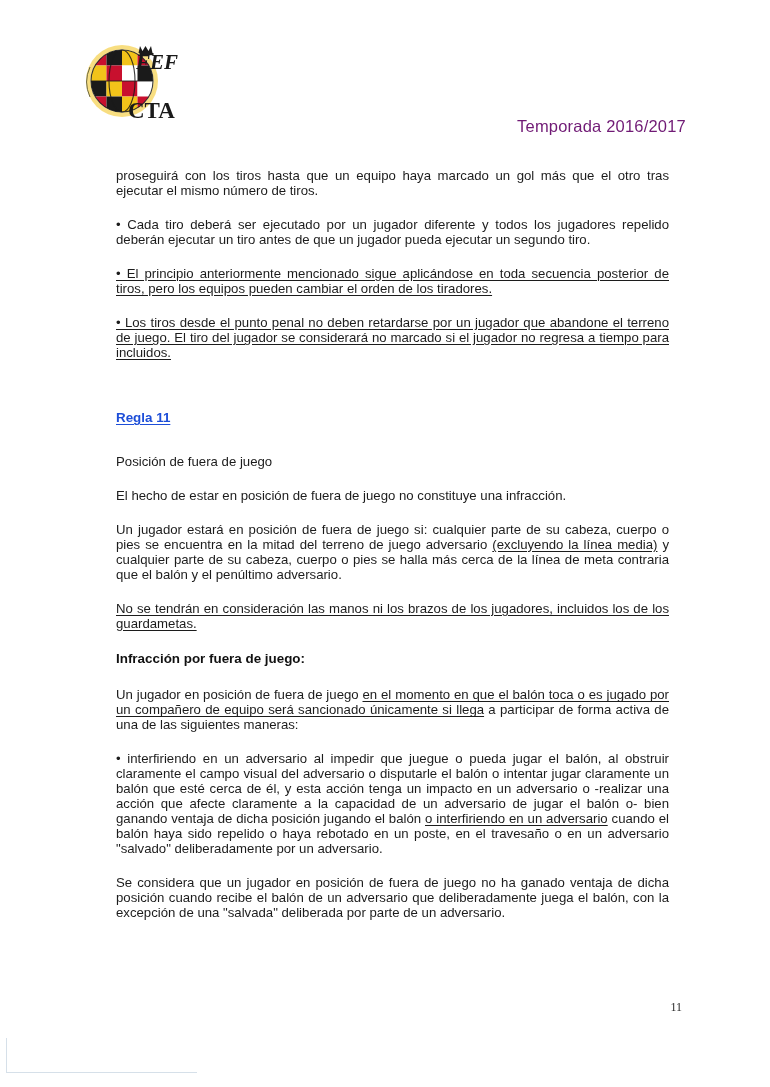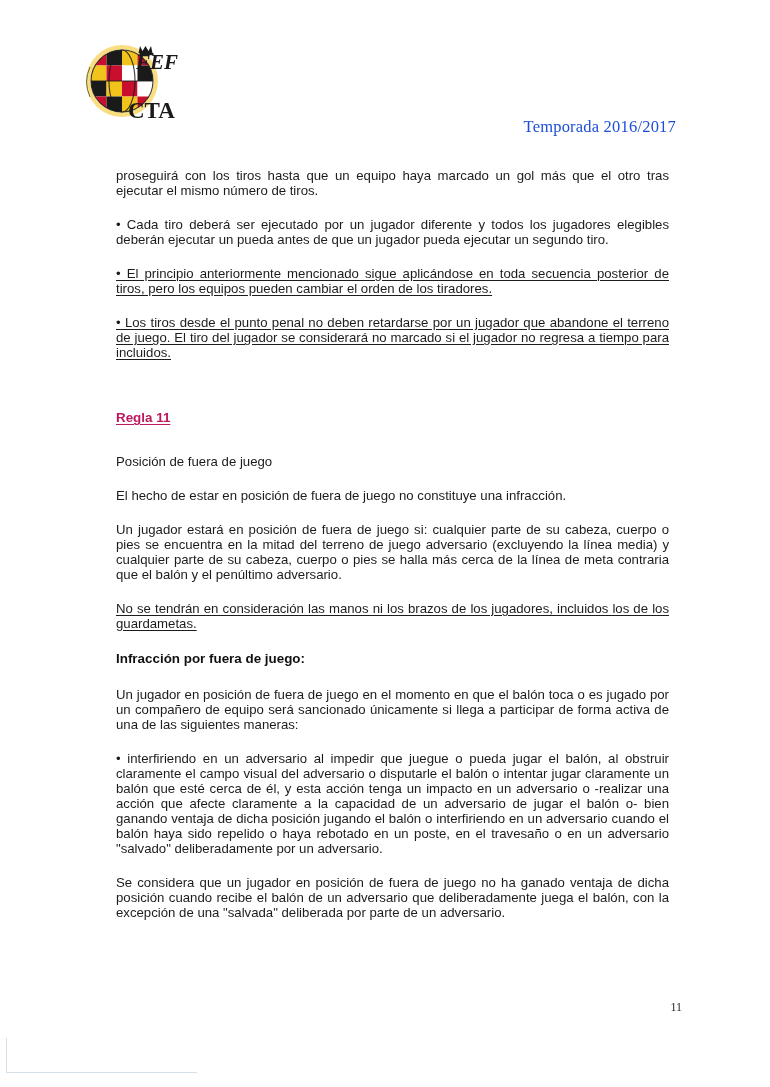--- a/index.html
+++ b/index.html
@@ -32,25 +32,25 @@
     position: absolute;
     left: 78px;
     top: 33px;
     width: 100px;
     height: 95px;
   }
   .logo-svg { display: block; }
 
   .season {
     position: absolute;
-    right: 94px;
+    right: 84px;
     top: 117px;
-    font-family: Liberation Serif, serif;
+    font-family: Liberation Sans, sans-serif;
     font-size: 16.5px;
-    color: #1d4ed8;
+    color: #701a75;
     letter-spacing: 0.2px;
     white-space: nowrap;
   }
 
   
   .content {
     position: absolute;
     left: 116px;
     top: 168px;
     width: 553px;
@@ -63,29 +63,29 @@
     text-align: justify;
     text-justify: inter-word;
   }
   p.para.nojust { text-align: left; }
 
   .gap-sm { height: 18px; }
   .gap-md { height: 19px; }
   .gap-lg { height: 26px; }
   .gap-xl { height: 31px; }
 
-  .u { text-underline-offset: 2px; }
+  .u { text-decoration: underline; text-underline-offset: 2px; }
   .heading {
     margin: 0;
     font-size: 13.4px;
     line-height: 18.7px;
     font-weight: bold;
     text-decoration: underline;
     text-underline-offset: 2px;
-    color: #be185d;
+    color: #1d4ed8;
   }
   .subheading {
     margin: 0;
     font-size: 13.4px;
     line-height: 18.7px;
     font-weight: bold;
     color: #111111;
   }
   .fullunder {
     text-decoration: underline;
@@ -175,21 +175,21 @@
 
     <div class="season">Temporada 2016/2017</div>
   </div>
 
   <div class="content">
 
     <p class="para">proseguirá con los tiros hasta que un equipo haya marcado un gol más que el otro tras ejecutar el mismo número de tiros.</p>
 
     <div class="gap-md"></div>
 
-    <p class="para">• Cada tiro deberá ser ejecutado por un jugador diferente y todos los jugadores elegibles deberán ejecutar un pueda antes de que un jugador pueda ejecutar un segundo tiro.</p>
+    <p class="para">• Cada tiro deberá ser ejecutado por un jugador diferente y todos los jugadores repelido deberán ejecutar un tiro antes de que un jugador pueda ejecutar un segundo tiro.</p>
 
     <div class="gap-md"></div>
 
     <p class="para fullunder">• El principio anteriormente mencionado sigue aplicándose en toda secuencia posterior de tiros, pero los equipos pueden cambiar el orden de los tiradores.</p>
 
     <div class="gap-md"></div>
 
     <p class="para fullunder">• Los tiros desde el punto penal no deben retardarse por un jugador que abandone el terreno de juego. El tiro del jugador se considerará no marcado si el jugador no regresa a tiempo para incluidos.</p>
 
     <div class="gap-xl"></div>

